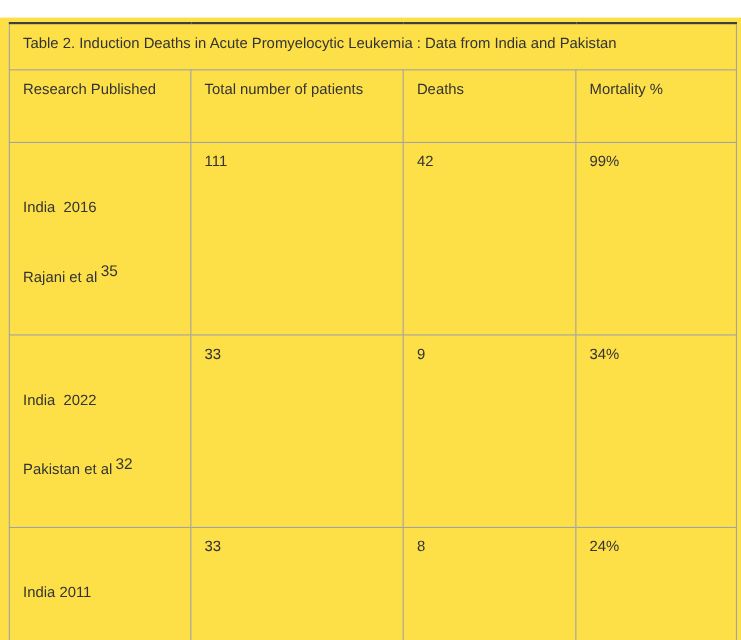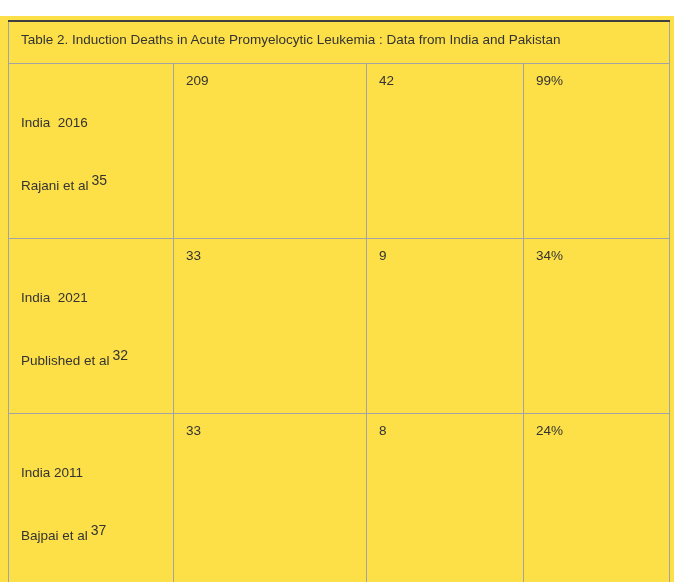--- a/index.html
+++ b/index.html
@@ -78,35 +78,41 @@
         <col class="c2">
         <col class="c3">
         <col class="c4">
     </colgroup>
 
     <tbody>
         <tr class="title-row">
       <td colspan="4">Table 2. Induction Deaths in Acute Promyelocytic Leukemia : Data from India and Pakistan</td>
     </tr>
 
+    <tr class="header-row">
+      <th>Research Published</th>
+      <th>Total number of patients</th>
+      <th>Deaths</th>
+      <th>Mortality %</th>
+    </tr>
 
     <tr class="h1">
       <td>
         <div class="line">India  2016</div>
         <div class="line"><span>Rajani et al</span><sup class="ref">35</sup></div>
       </td>
-      <td>209</td>
+      <td>111</td>
       <td>42</td>
       <td>99%</td>
     </tr>
 
     <tr class="h2">
       <td>
-        <div class="line">India  2021</div>
-        <div class="line"><span>Published et al</span><sup class="ref">32</sup></div>
+        <div class="line">India  2022</div>
+        <div class="line"><span>Pakistan et al</span><sup class="ref">32</sup></div>
       </td>
       <td>33</td>
       <td>9</td>
       <td>34%</td>
     </tr>
 
     <tr class="h3">
       <td>
         <div class="line">India 2011</div>
         <div class="line"><span>Bajpai et al</span><sup class="ref">37</sup></div>

